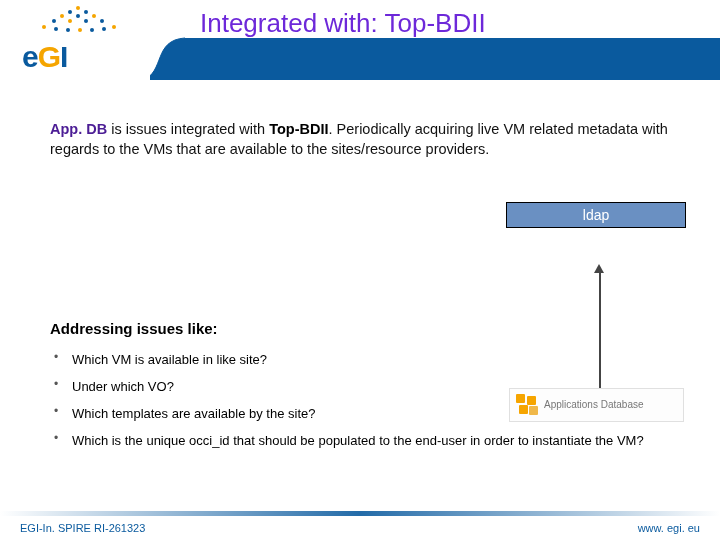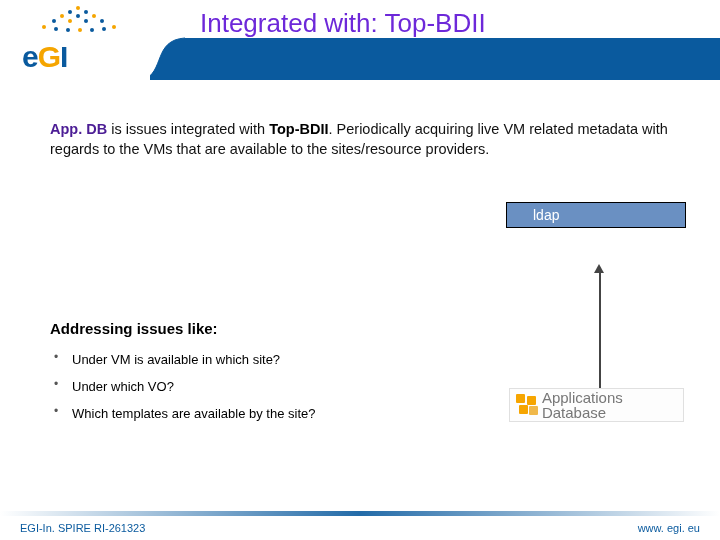--- a/index.html
+++ b/index.html
@@ -99,21 +99,21 @@
     background: #fff;
     padding: 6px 10px;
     text-align: center;
     font-size: 20px;
   }
   .ldap-box {
     border: 1px solid #000;
     background: #6a90c2;
     color: #fff;
     padding: 4px 26px;
-    text-align: left;
+    text-align: center;
     font-size: 14px;
     margin-top: 2px;
   }
   .arrow-down {
     position: absolute;
     right: 110px;
     top: 258px;
     width: 20px;
     height: 140px;
   }
@@ -187,21 +187,21 @@
     position: absolute;
     width: 9px; height: 9px;
     background: #f6a500;
     border-radius: 1px;
   }
   .appdb-logo .cube .c1 { left:0; top:0; }
   .appdb-logo .cube .c2 { left:11px; top:2px; }
   .appdb-logo .cube .c3 { left:3px; top:11px; }
   .appdb-logo .cube .c4 { left:13px; top:12px; background:#f0b84a; }
   .appdb-logo .lbl {
-    font-size: 15px;
+    font-size: 10px;
     color: #777;
     line-height: 1;
   }
   .footer {
     position: absolute;
     left: 0; right: 0; bottom: 6px;
     display: flex;
     justify-content: space-between;
     padding: 0 20px;
     font-size: 11px;
@@ -267,23 +267,24 @@
 
 <div class="arrow-down">
   <div class="head-up"></div>
   <div class="shaft"></div>
   <div class="circle"></div>
 </div>
 
 <div class="issues-block">
   <div class="issues-heading">Addressing issues like:</div>
   <ul class="issues-list">
-    <li>Under VM is available in which site?</li>
+    <li>Which VM is available in like site?</li>
     <li>Under which VO?</li>
     <li>Which templates are available by the site?</li>
+    <li>Which is the unique occi_id that should be populated to the end-user in order to instantiate the VM?</li>
   </ul>
 </div>
 
 <div class="appdb-logo">
   <div class="cube">
     <span class="c1"></span>
       <span class="c2"></span>
       <span class="c3"></span>
       <span class="c4"></span>
   </div>

